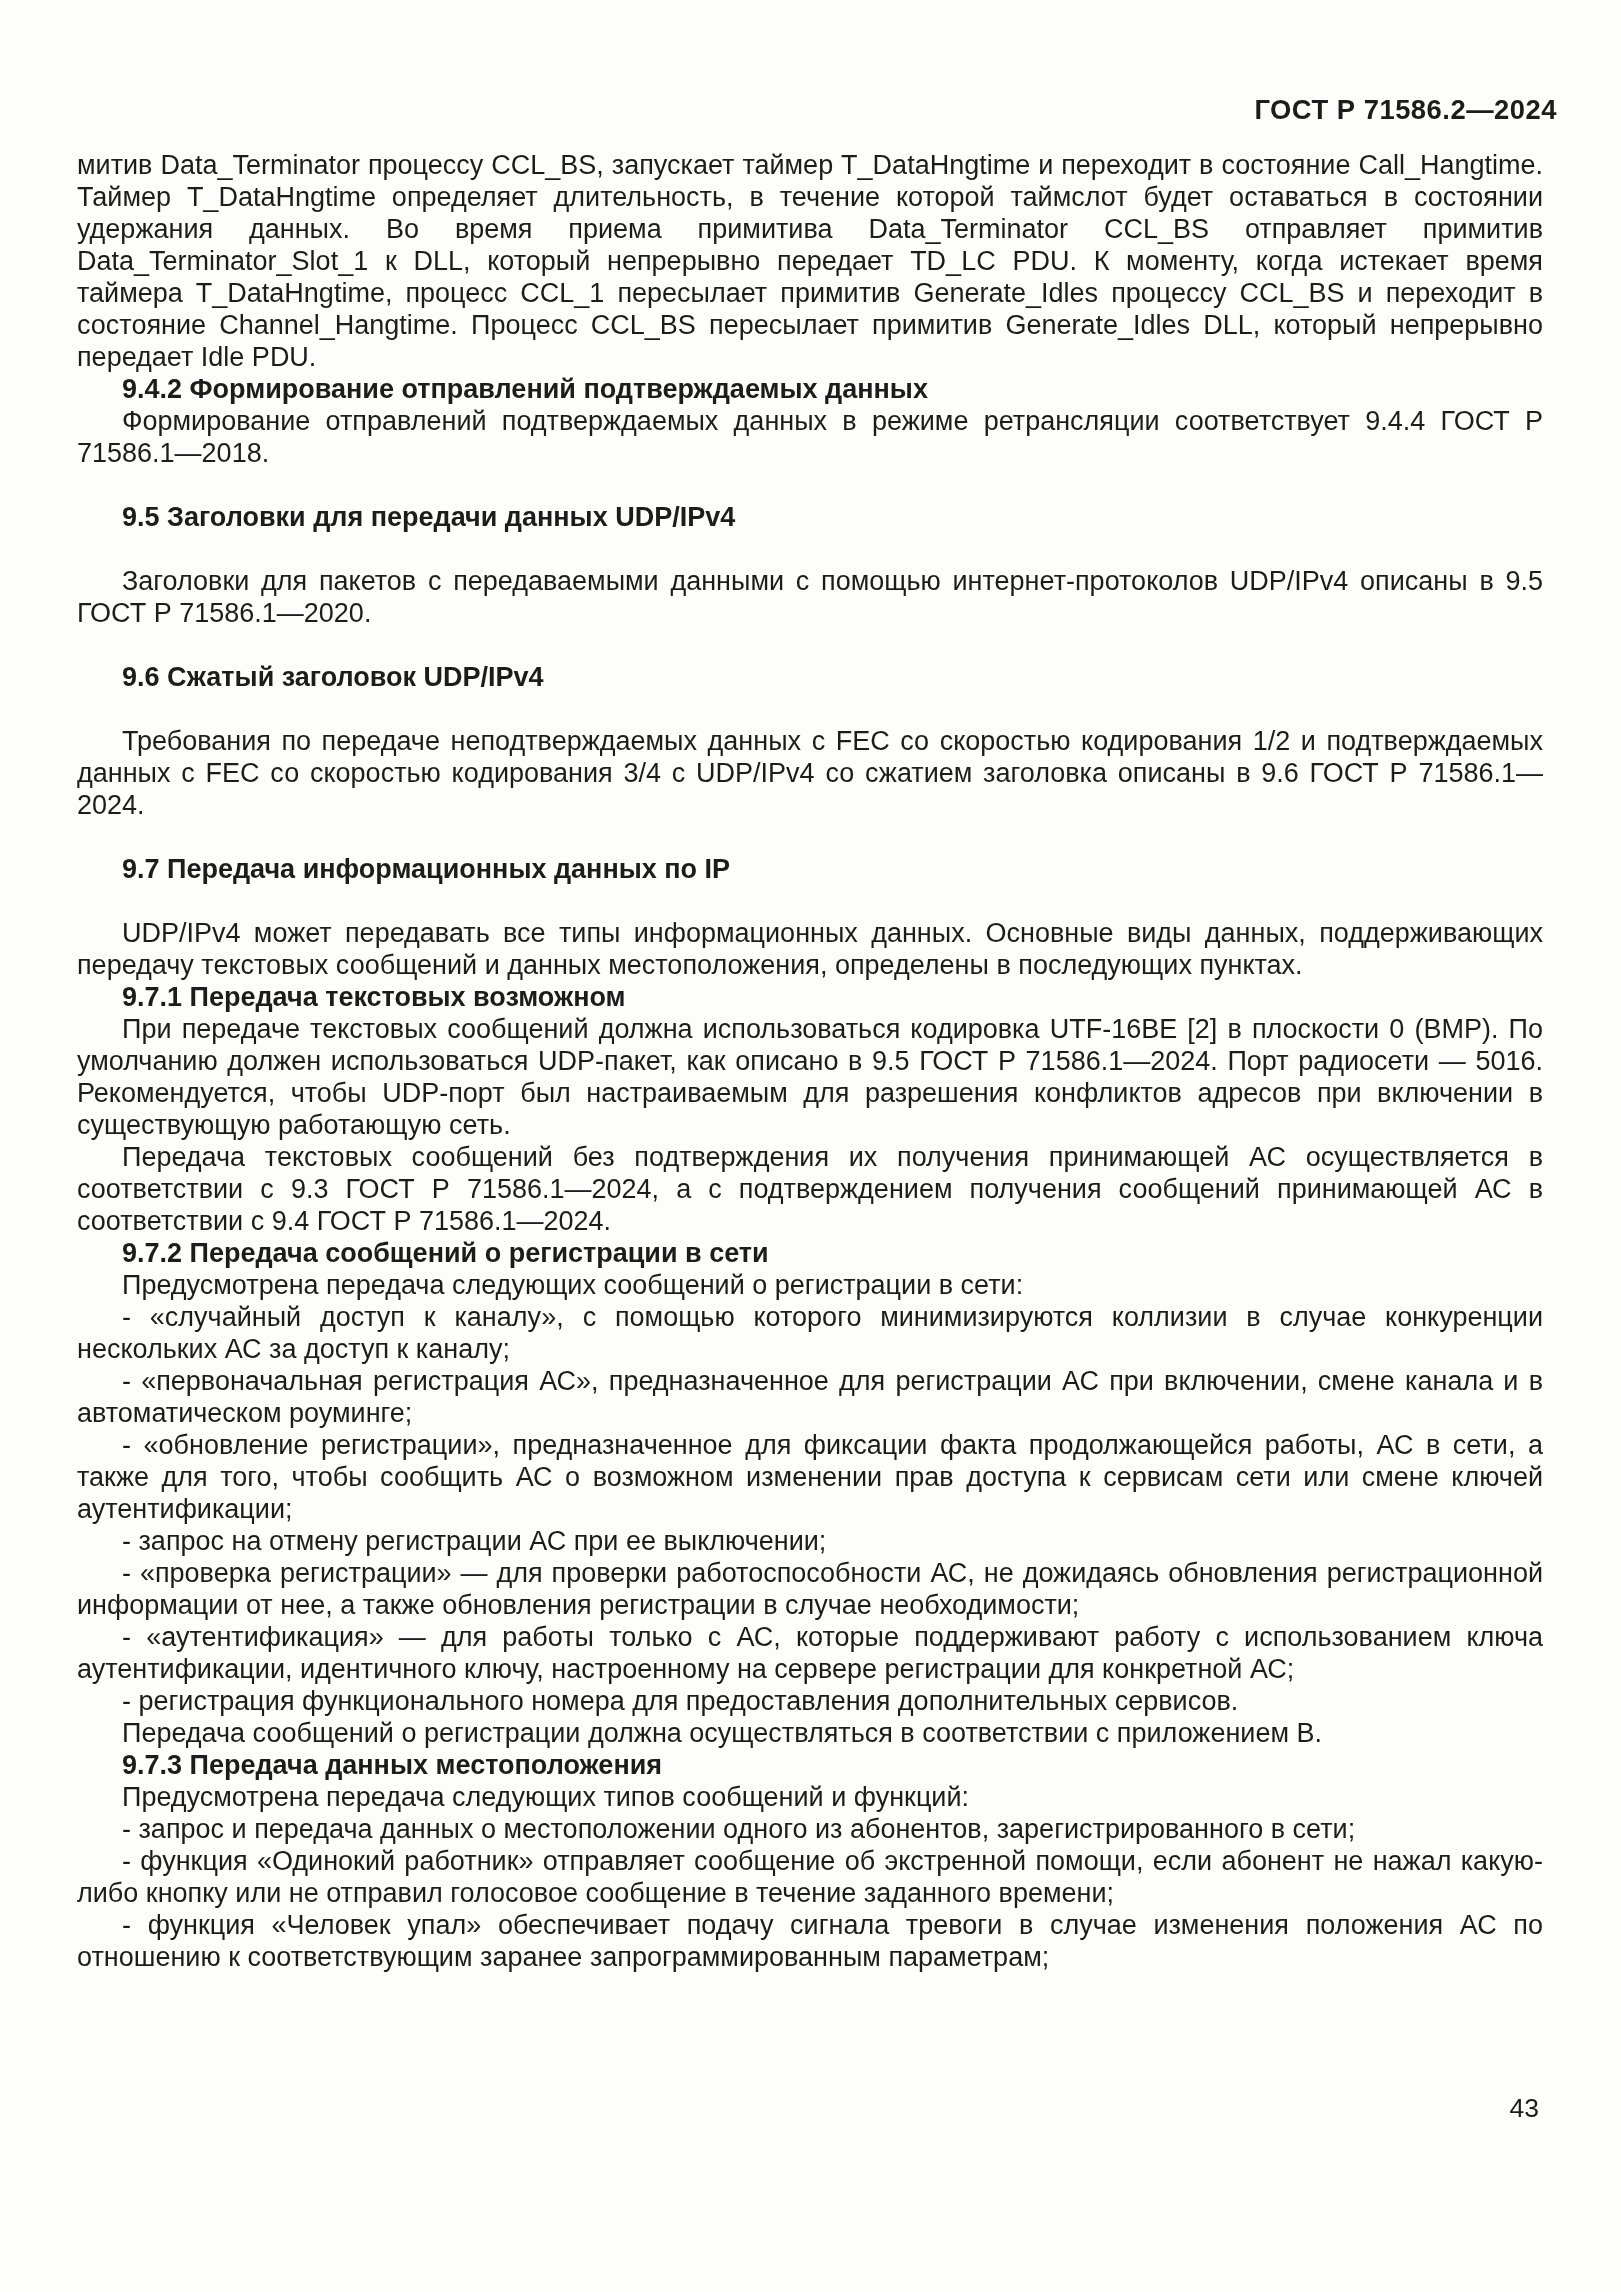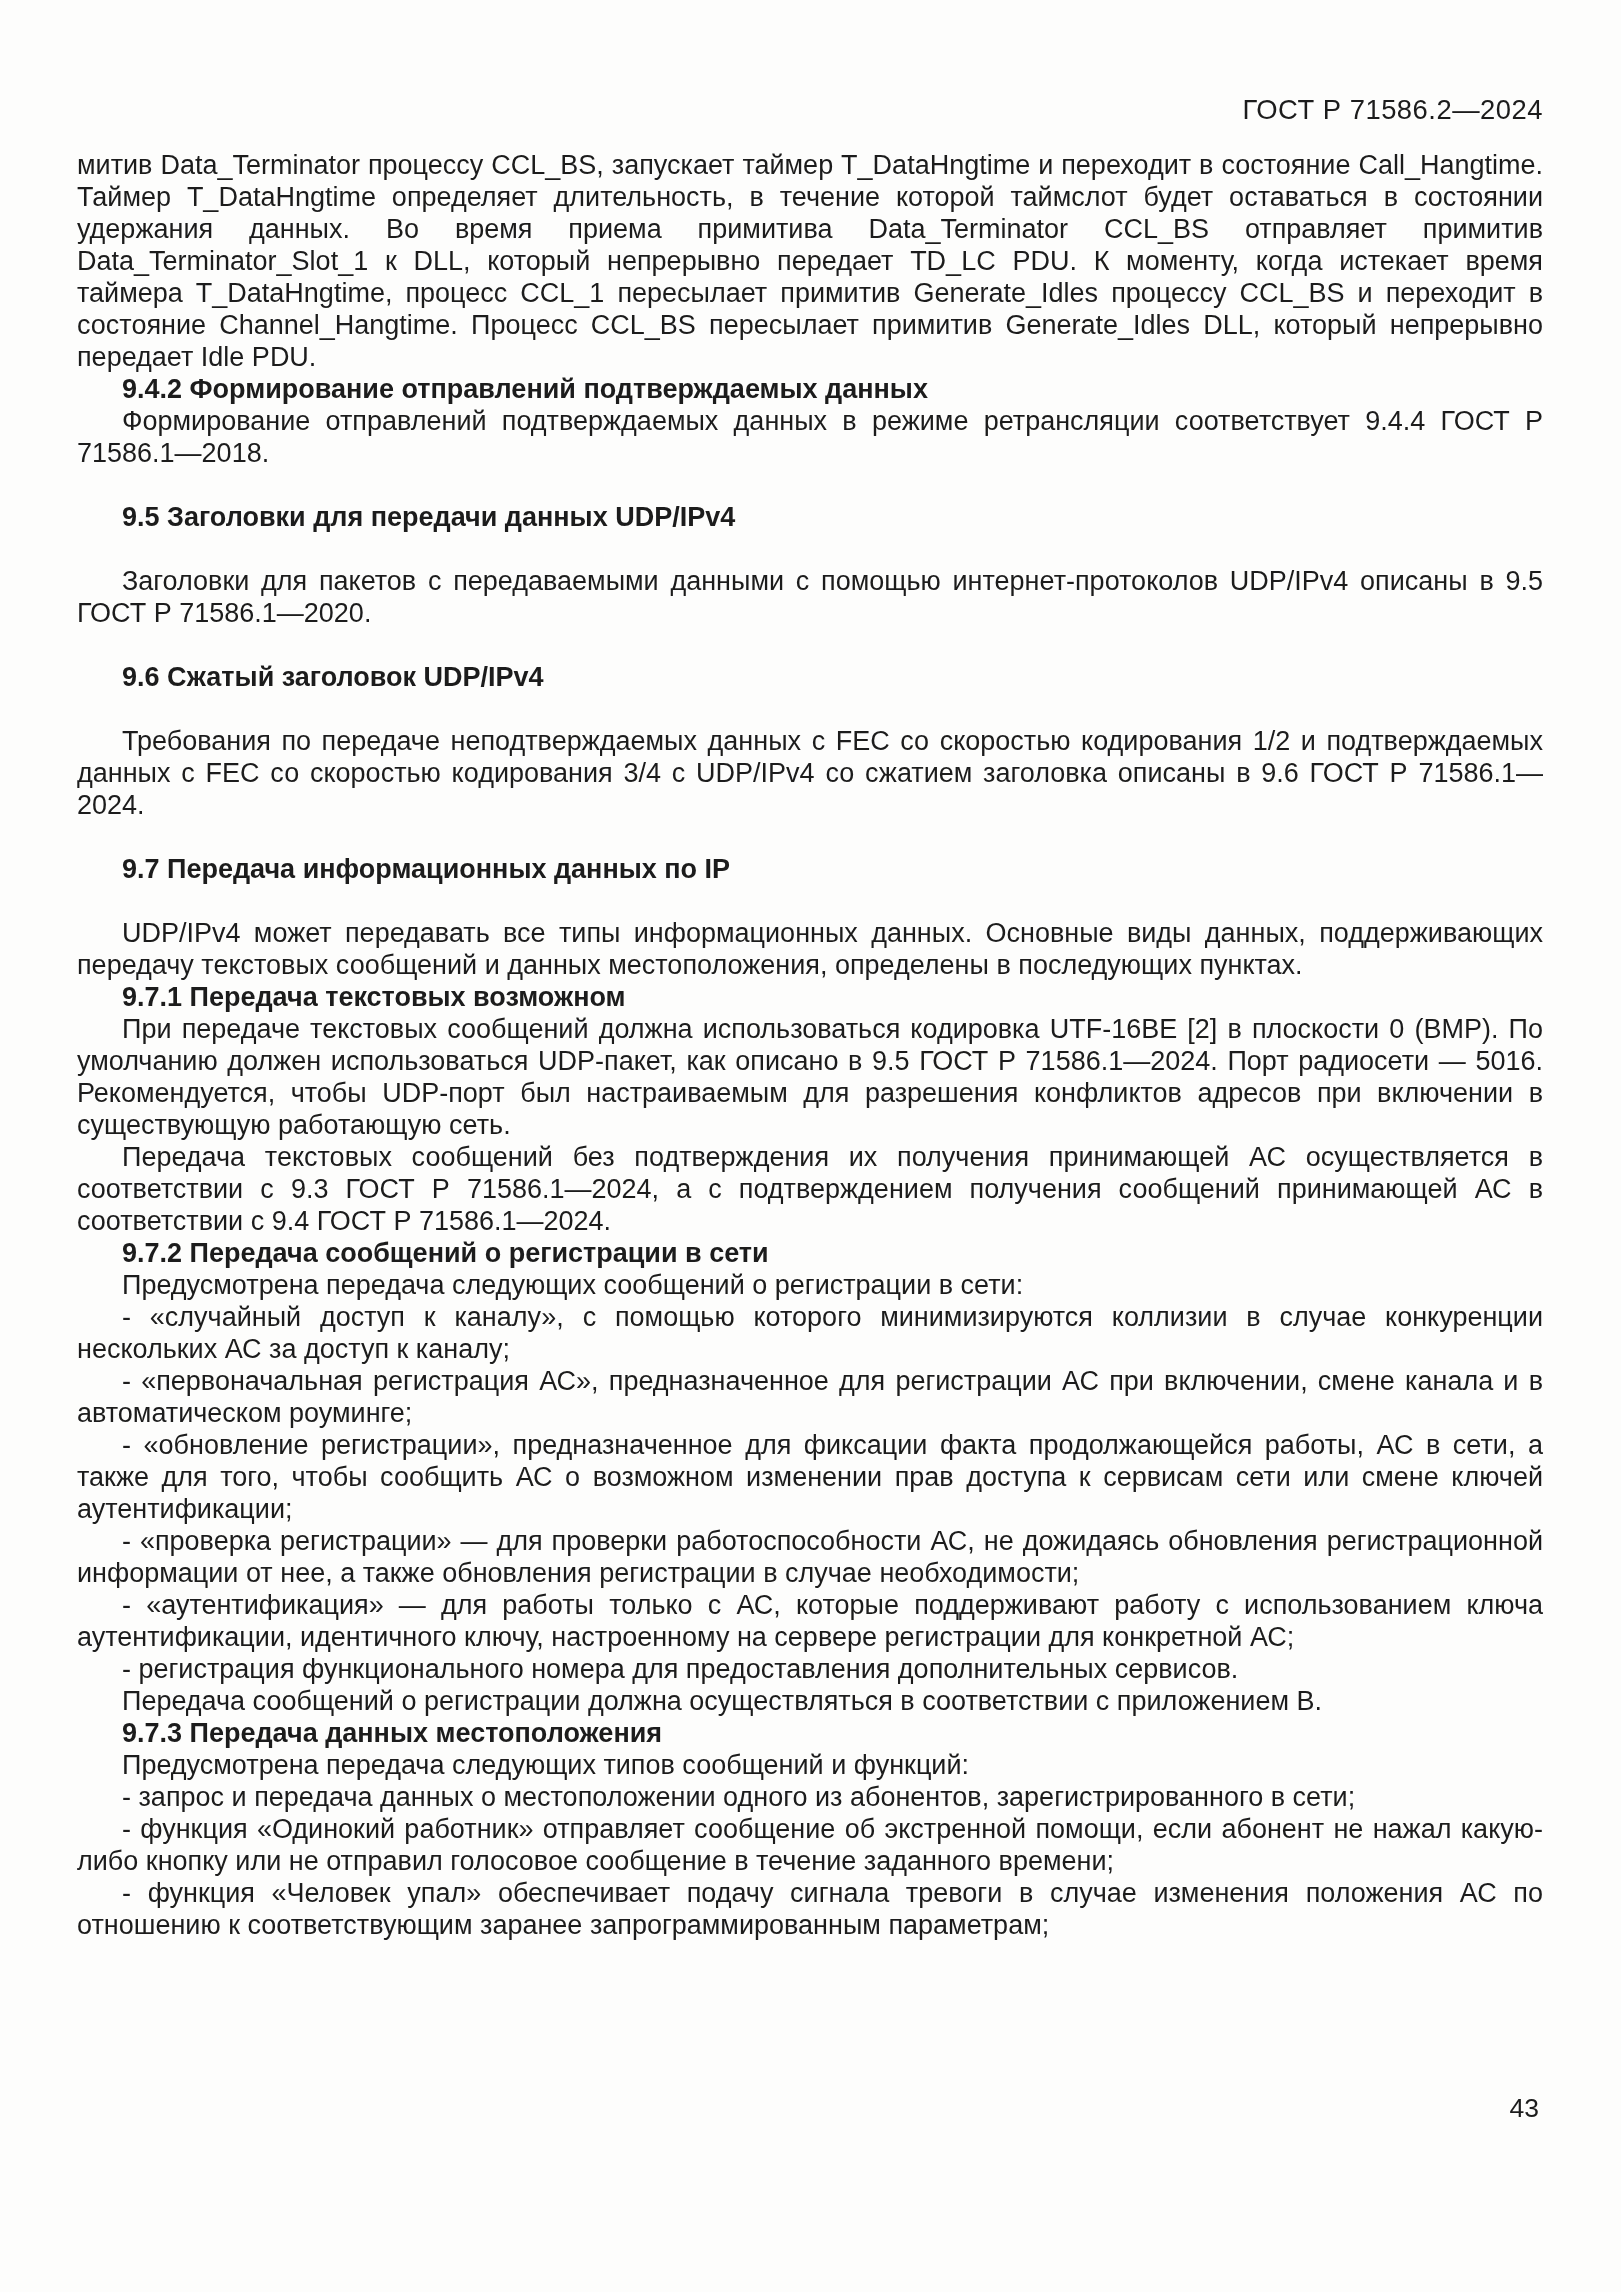--- a/index.html
+++ b/index.html
@@ -13,23 +13,23 @@
     height: 2293px;
     margin: 0 auto;
     background: #fdfdfc;
     color: #1c1c1c;
     font-family: "Liberation Sans", sans-serif;
     overflow: hidden;
   }
   .doc-header {
     position: absolute;
     top: 94px;
-    right: 78px;
+    right: 64px;
     font-size: 27.4px;
-    font-weight: 400;
+    font-weight: 700;
     letter-spacing: 0.5px;
   }
   .content {
     position: absolute;
     top: 149px;
     left: 77px;
     width: 1466px;
     font-size: 27px;
     line-height: 32px;
     text-align: justify;
@@ -82,20 +82,21 @@
     <p class="hsec">9.7 Передача информационных данных по IP</p>
     <p class="indent">UDP/IPv4 может передавать все типы информационных данных. Основные виды данных, поддерживающих передачу текстовых сообщений и данных местоположения, определены в последующих пунктах.</p>
     <p class="hsub">9.7.1 Передача текстовых возможном</p>
     <p class="indent">При передаче текстовых сообщений должна использоваться кодировка UTF-16BE [2] в плоскости 0 (BMP). По умолчанию должен использоваться UDP-пакет, как описано в 9.5 ГОСТ Р 71586.1—2024. Порт радиосети — 5016. Рекомендуется, чтобы UDP-порт был настраиваемым для разрешения конфликтов адресов при включении в существующую работающую сеть.</p>
     <p class="indent">Передача текстовых сообщений без подтверждения их получения принимающей АС осуществляется в соответствии с 9.3 ГОСТ Р 71586.1—2024, а с подтверждением получения сообщений принимающей АС в соответствии с 9.4 ГОСТ Р 71586.1—2024.</p>
     <p class="hsub">9.7.2 Передача сообщений о регистрации в сети</p>
     <p class="indent">Предусмотрена передача следующих сообщений о регистрации в сети:</p>
     <p class="indent">- «случайный доступ к каналу», с помощью которого минимизируются коллизии в случае конкуренции нескольких АС за доступ к каналу;</p>
     <p class="indent">- «первоначальная регистрация АС», предназначенное для регистрации АС при включении, смене канала и в автоматическом роуминге;</p>
     <p class="indent">- «обновление регистрации», предназначенное для фиксации факта продолжающейся работы, АС в сети, а также для того, чтобы сообщить АС о возможном изменении прав доступа к сервисам сети или смене ключей аутентификации;</p>
+    <p class="indent">- запрос на отмену регистрации АС при ее выключении;</p>
     <p class="indent">- «проверка регистрации» — для проверки работоспособности АС, не дожидаясь обновления регистрационной информации от нее, а также обновления регистрации в случае необходимости;</p>
     <p class="indent">- «аутентификация» — для работы только с АС, которые поддерживают работу с использованием ключа аутентификации, идентичного ключу, настроенному на сервере регистрации для конкретной АС;</p>
     <p class="indent">- регистрация функционального номера для предоставления дополнительных сервисов.</p>
     <p class="indent">Передача сообщений о регистрации должна осуществляться в соответствии с приложением В.</p>
     <p class="hsub">9.7.3 Передача данных местоположения</p>
     <p class="indent">Предусмотрена передача следующих типов сообщений и функций:</p>
     <p class="indent">- запрос и передача данных о местоположении одного из абонентов, зарегистрированного в сети;</p>
     <p class="indent">- функция «Одинокий работник» отправляет сообщение об экстренной помощи, если абонент не нажал какую-либо кнопку или не отправил голосовое сообщение в течение заданного времени;</p>
     <p class="indent">- функция «Человек упал» обеспечивает подачу сигнала тревоги в случае изменения положения АС по отношению к соответствующим заранее запрограммированным параметрам;</p>
   </div>

